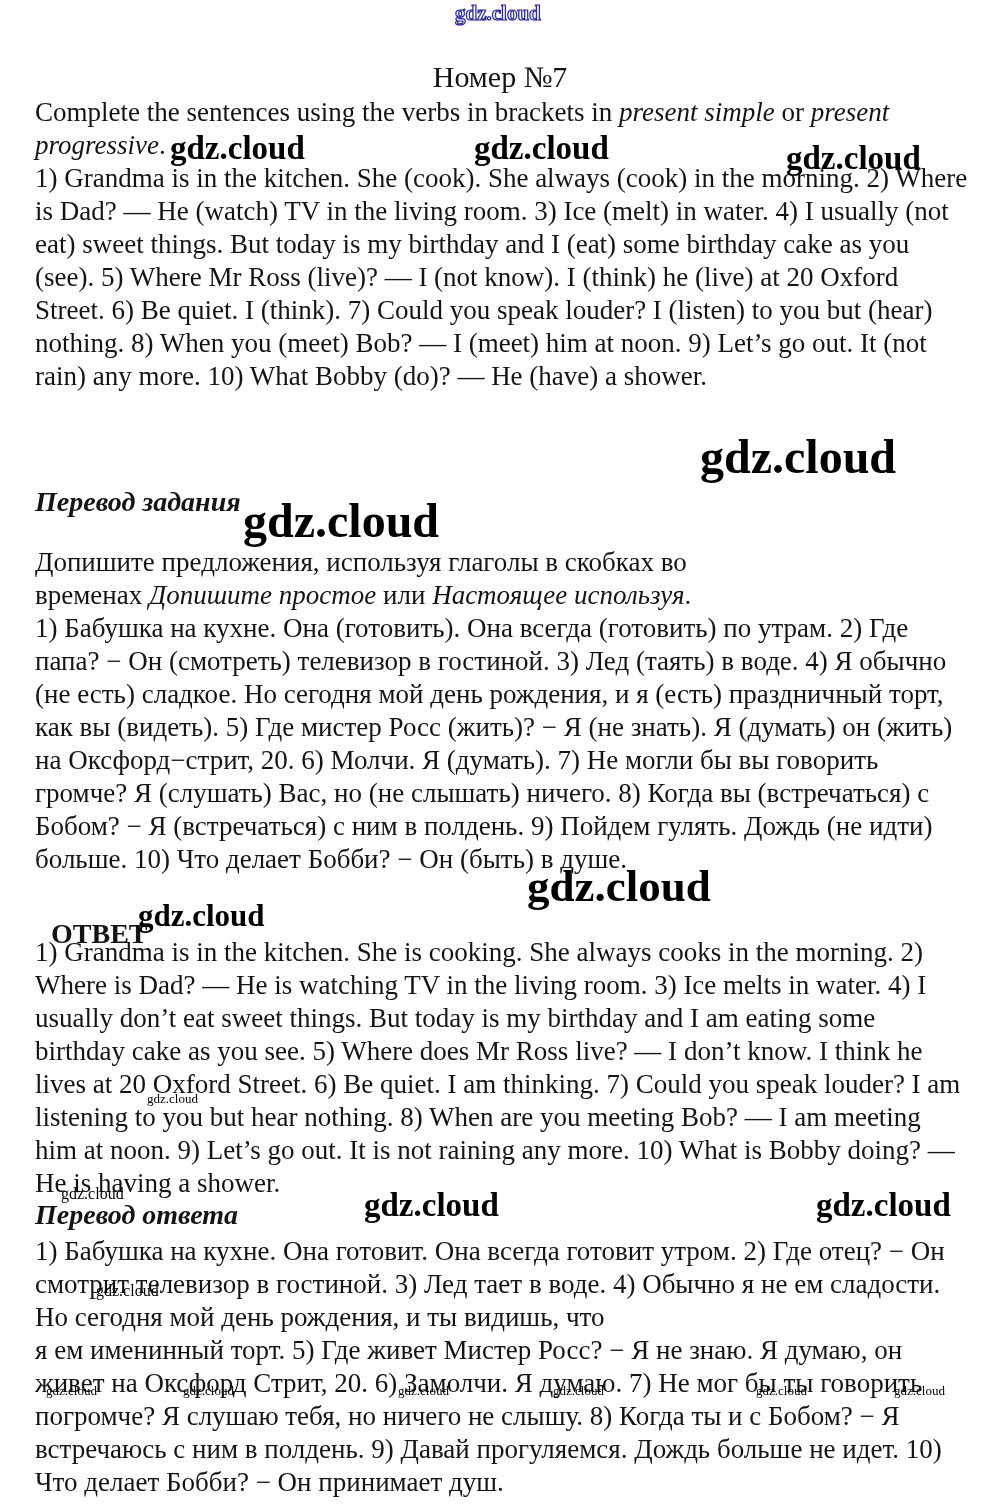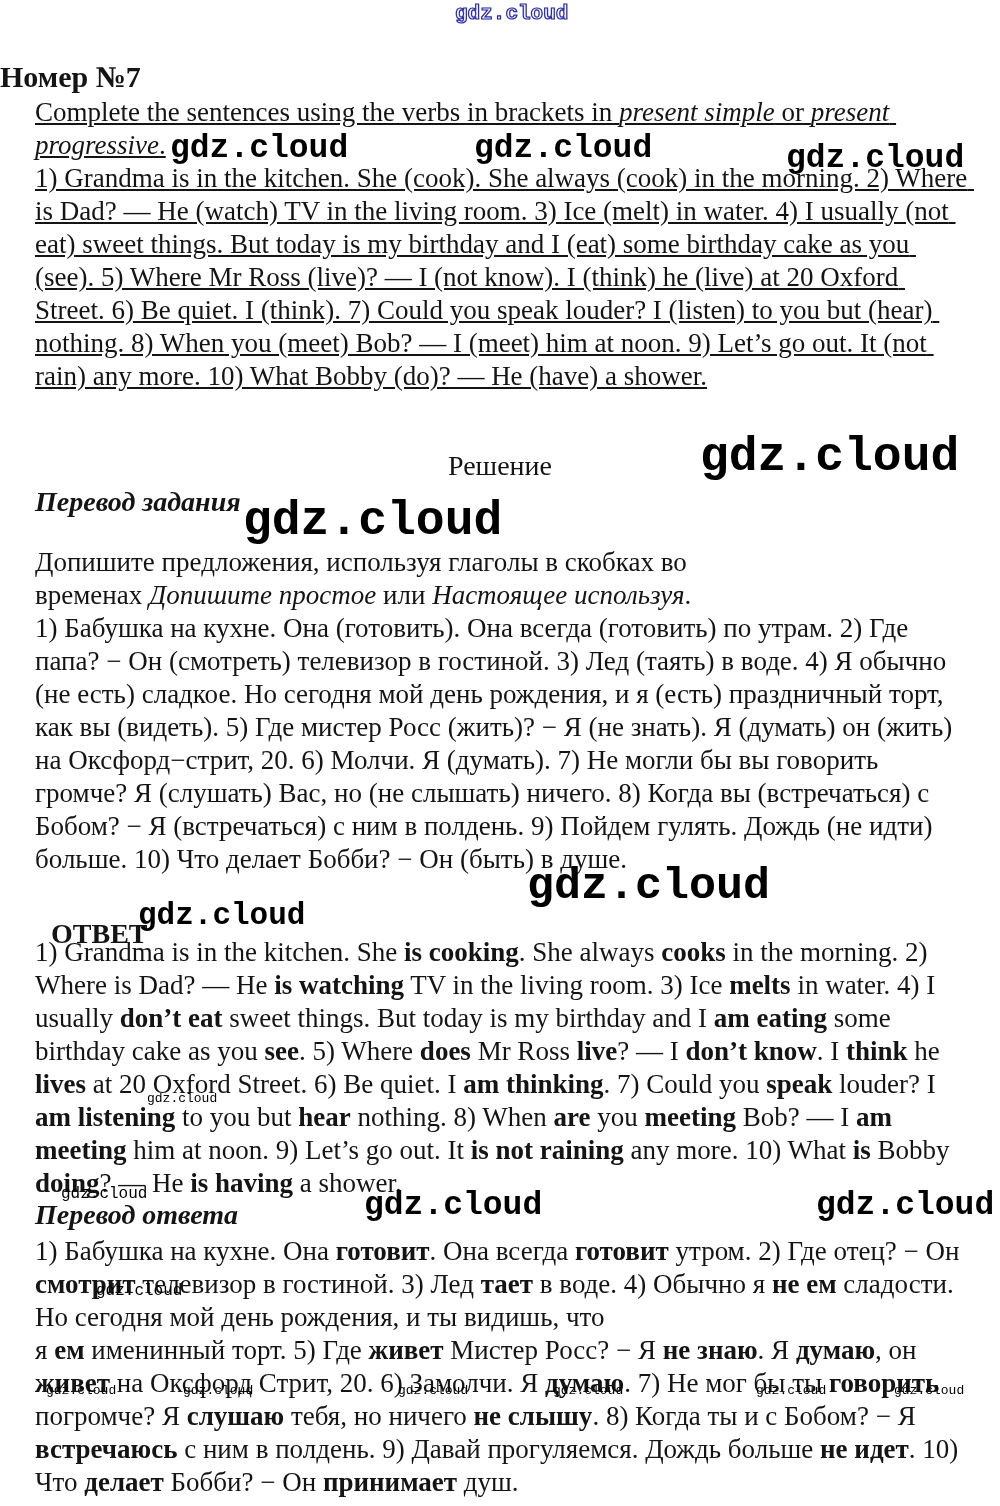--- a/index.html
+++ b/index.html
@@ -13,44 +13,45 @@
     overflow:hidden;
   }
   .para {
     position:absolute;
     left:35px;
     width:933px;
     font-size:27px;
     line-height:33px;
     white-space:pre-wrap;
   }
-  .para .b { font-weight:bold; }
+  .para .b { font-weight:normal; }
   .para .i { font-style:italic; }
   .page-title {
     position:absolute;
     top:40px; left:0; width:100%;
+    text-align:center;
     font-size:30px;
-    font-weight:bold;
+    font-weight:normal;
   }
   .section-heading-center {
     position:absolute;
     top:450px; left:0; width:100%;
     text-align:center;
     font-size:28px;
   }
   .sub-heading {
     position:absolute;
     left:35px;
     font-size:28px;
     font-weight:bold;
   }
   .sub-heading.italic { font-style:italic; }
   .wm {
     position:absolute;
-    font-family:Liberation Mono, monospace;
+    font-family:Liberation Serif, serif;
     color:#000000;
     line-height:1;
     white-space:nowrap;
     pointer-events:none;
   }
   .wm-lg { font-weight:bold; }
   .wm-sm { font-weight:normal; }
   .wm-outline {
     font-weight:bold;
     color:#f2f2fb;
@@ -58,24 +59,23 @@
     text-shadow:0 0 1px #2b2ba8;
   }
 </style>
 </head>
 <body>
 
 <div class="page">
 
   <h1 class="page-title">Номер №7</h1>
 
-  <div class="para" style="top:96px;text-decoration:underline;"><span>Complete the sentences using the verbs in brackets in </span><span class="i">present simple</span><span> or </span><span class="i">present progressive</span><span>.
+  <div class="para" style="top:96px;"><span>Complete the sentences using the verbs in brackets in </span><span class="i">present simple</span><span> or </span><span class="i">present progressive</span><span>.
 </span><span>1) Grandma is in the kitchen. She (cook). She always (cook) in the morning. 2) Where is Dad? — He (watch) TV in the living room. 3) Ice (melt) in water. 4) I usually (not eat) sweet things. But today is my birthday and I (eat) some birthday cake as you (see). 5) Where Mr Ross (live)? — I (not know). I (think) he (live) at 20 Oxford Street. 6) Be quiet. I (think). 7) Could you speak louder? I (listen) to you but (hear) nothing. 8) When you (meet) Bob? — I (meet) him at noon. 9) Let’s go out. It (not rain) any more. 10) What Bobby (do)? — He (have) a shower.</span></div>
 
-  <h2 class="section-heading-center" style="font-weight:normal; margin:0;">Решение</h2>
 
   <h3 class="sub-heading italic" style="top:486px; margin:0;">Перевод задания</h3>
 
   <div class="para" style="top:546px;"><span>Допишите предложения, используя глаголы в скобках во
 временах </span><span class="i">Допишите простое</span><span> или </span><span class="i">Настоящее используя</span><span>.
 </span><span>1) Бабушка на кухне. Она (готовить). Она всегда (готовить) по утрам. 2) Где папа? − Он (смотреть) телевизор в гостиной. 3) Лед (таять) в воде. 4) Я обычно (не есть) сладкое. Но сегодня мой день рождения, и я (есть) праздничный торт, как вы (видеть). 5) Где мистер Росс (жить)? − Я (не знать). Я (думать) он (жить) на Оксфорд−стрит, 20. 6) Молчи. Я (думать). 7) Не могли бы вы говорить громче? Я (слушать) Вас, но (не слышать) ничего. 8) Когда вы (встречаться) с Бобом? − Я (встречаться) с ним в полдень. 9) Пойдем гулять. Дождь (не идти) больше. 10) Что делает Бобби? − Он (быть) в душе.</span></div>
 
   <h3 class="sub-heading" style="top:902px; margin:16px;">ОТВЕТ</h3>
 
   <div class="para" style="top:936px;"><span>1) Grandma is in the kitchen. She </span><span class="b">is cooking</span><span>. She always </span><span class="b">cooks</span><span> in the morning. 2) Where is Dad? — He </span><span class="b">is watching</span><span> TV in the living room. 3) Ice </span><span class="b">melts</span><span> in water. 4) I usually </span><span class="b">don’t eat</span><span> sweet things. But today is my birthday and I </span><span class="b">am eating</span><span> some birthday cake as you </span><span class="b">see</span><span>. 5) Where </span><span class="b">does</span><span> Mr Ross </span><span class="b">live</span><span>? — I </span><span class="b">don’t know</span><span>. I </span><span class="b">think</span><span> he </span><span class="b">lives</span><span> at 20 Oxford Street. 6) Be quiet. I </span><span class="b">am thinking</span><span>. 7) Could you </span><span class="b">speak</span><span> louder? I </span><span class="b">am listening</span><span> to you but </span><span class="b">hear</span><span> nothing. 8) When </span><span class="b">are</span><span> you </span><span class="b">meeting</span><span> Bob? — I </span><span class="b">am meeting</span><span> him at noon. 9) Let’s go out. It </span><span class="b">is not raining</span><span> any more. 10) What </span><span class="b">is</span><span> Bobby </span><span class="b">doing</span><span>? — He </span><span class="b">is having</span><span> a shower.</span></div>

